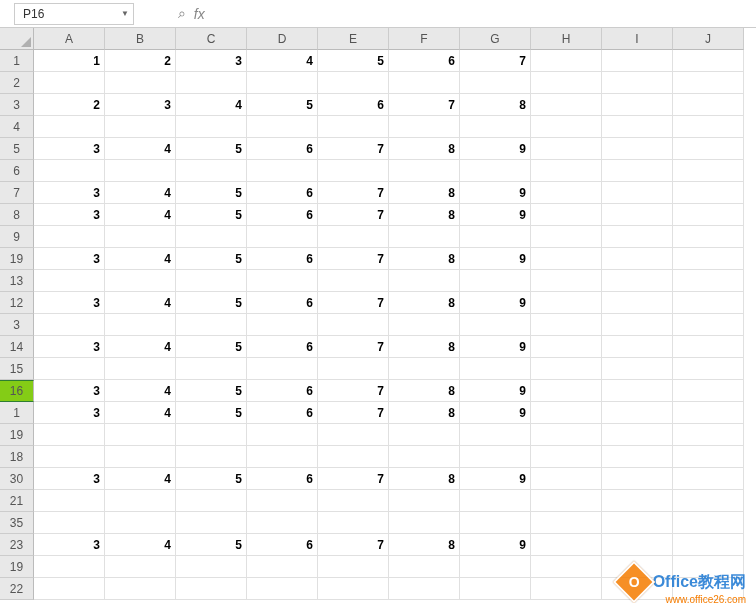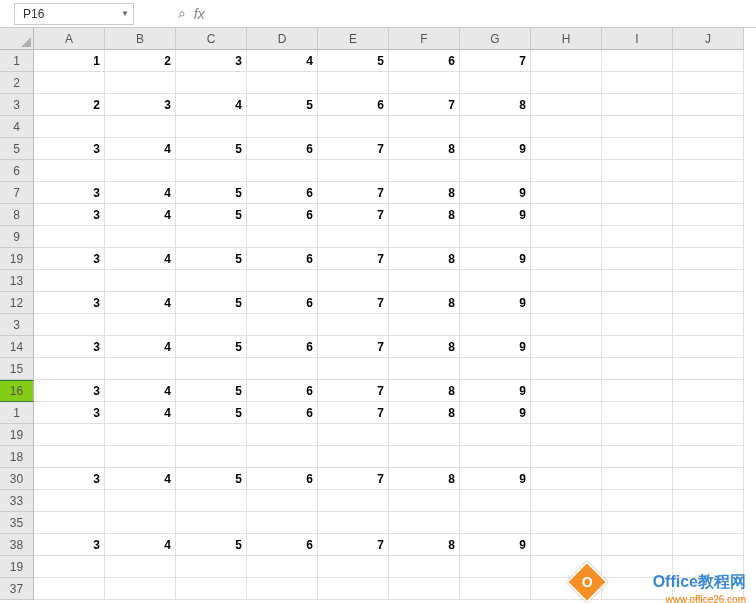--- a/index.html
+++ b/index.html
@@ -152,21 +152,20 @@
       font-weight: bold;
       font-size: 14px;
       border: 2px solid #fff;
       box-shadow: 0 0 2px rgba(0,0,0,0.3);
     }
     .wm-badge span { transform: rotate(-45deg); }
     .wm-text {
       font-size: 16px;
       font-weight: bold;
       color: #1976d2;
-      padding-left: 47px;
     }
     .wm-sub {
       position: absolute;
       right: 10px;
       bottom: -2px;
       font-size: 10px;
       color: #f57c00;
     }
   </style>
 </head>
@@ -215,25 +214,25 @@
         <div class="row-h">13</div>
         <div class="row-h">12</div>
         <div class="row-h">3</div>
         <div class="row-h">14</div>
         <div class="row-h">15</div>
         <div class="row-h active">16</div>
         <div class="row-h">1</div>
         <div class="row-h">19</div>
         <div class="row-h">18</div>
         <div class="row-h">30</div>
-        <div class="row-h">33</div>
+        <div class="row-h">21</div>
         <div class="row-h">35</div>
-        <div class="row-h">38</div>
+        <div class="row-h">23</div>
         <div class="row-h">19</div>
-        <div class="row-h">37</div>
+        <div class="row-h">22</div>
       </div>
     <div class="cells" id="cells">
         <div class="cell-row">
           <div class="cell">1</div>
           <div class="cell">2</div>
           <div class="cell">3</div>
           <div class="cell">4</div>
           <div class="cell">5</div>
           <div class="cell">6</div>
           <div class="cell">7</div>

